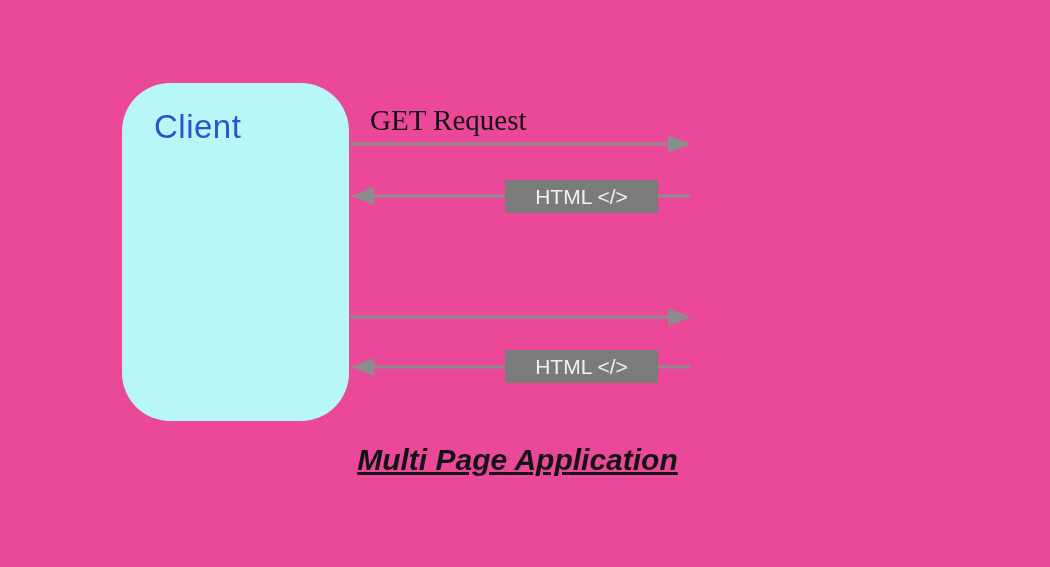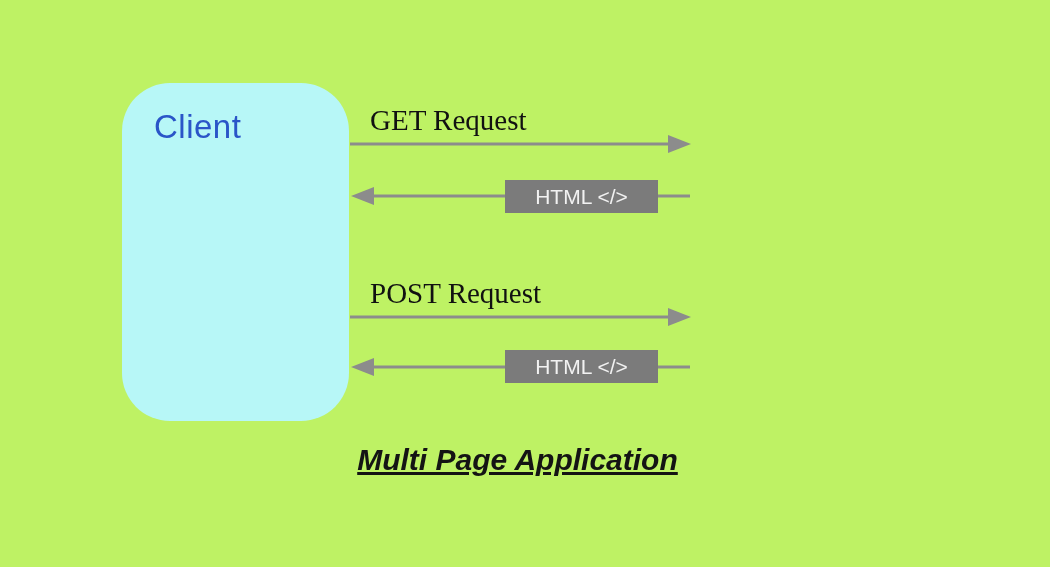--- a/index.html
+++ b/index.html
@@ -4,21 +4,21 @@
 <style>
   html, body {
     margin: 0;
     padding: 0;
     font-family: "Liberation Sans", sans-serif;
   }
   .canvas {
     position: relative;
     width: 1050px;
     height: 567px;
-    background: #bef264;
+    background: #ec4899;
     overflow: hidden;
   }
   .node {
     position: absolute;
     border-radius: 48px;
   }
   .node-client {
     left: 122px;
     top: 83px;
     width: 227px;
@@ -121,19 +121,18 @@
     <g>
       <line x1="690" y1="367" x2="370" y2="367" stroke-width="3" stroke="#8C8C8C"></line>
       <polygon points="351,367 374,358 374,376" fill="#8C8C8C"></polygon>
     </g>
   </svg>
 
   <div class="request-label get">GET Request</div>
 
   <div class="response-box first">HTML &lt;/&gt;</div>
 
-  <div class="request-label post">POST Request</div>
 
   <div class="response-box second">HTML &lt;/&gt;</div>
 
   <div class="diagram-title">Multi Page Application</div>
 
 </div>
 
 </body></html>

